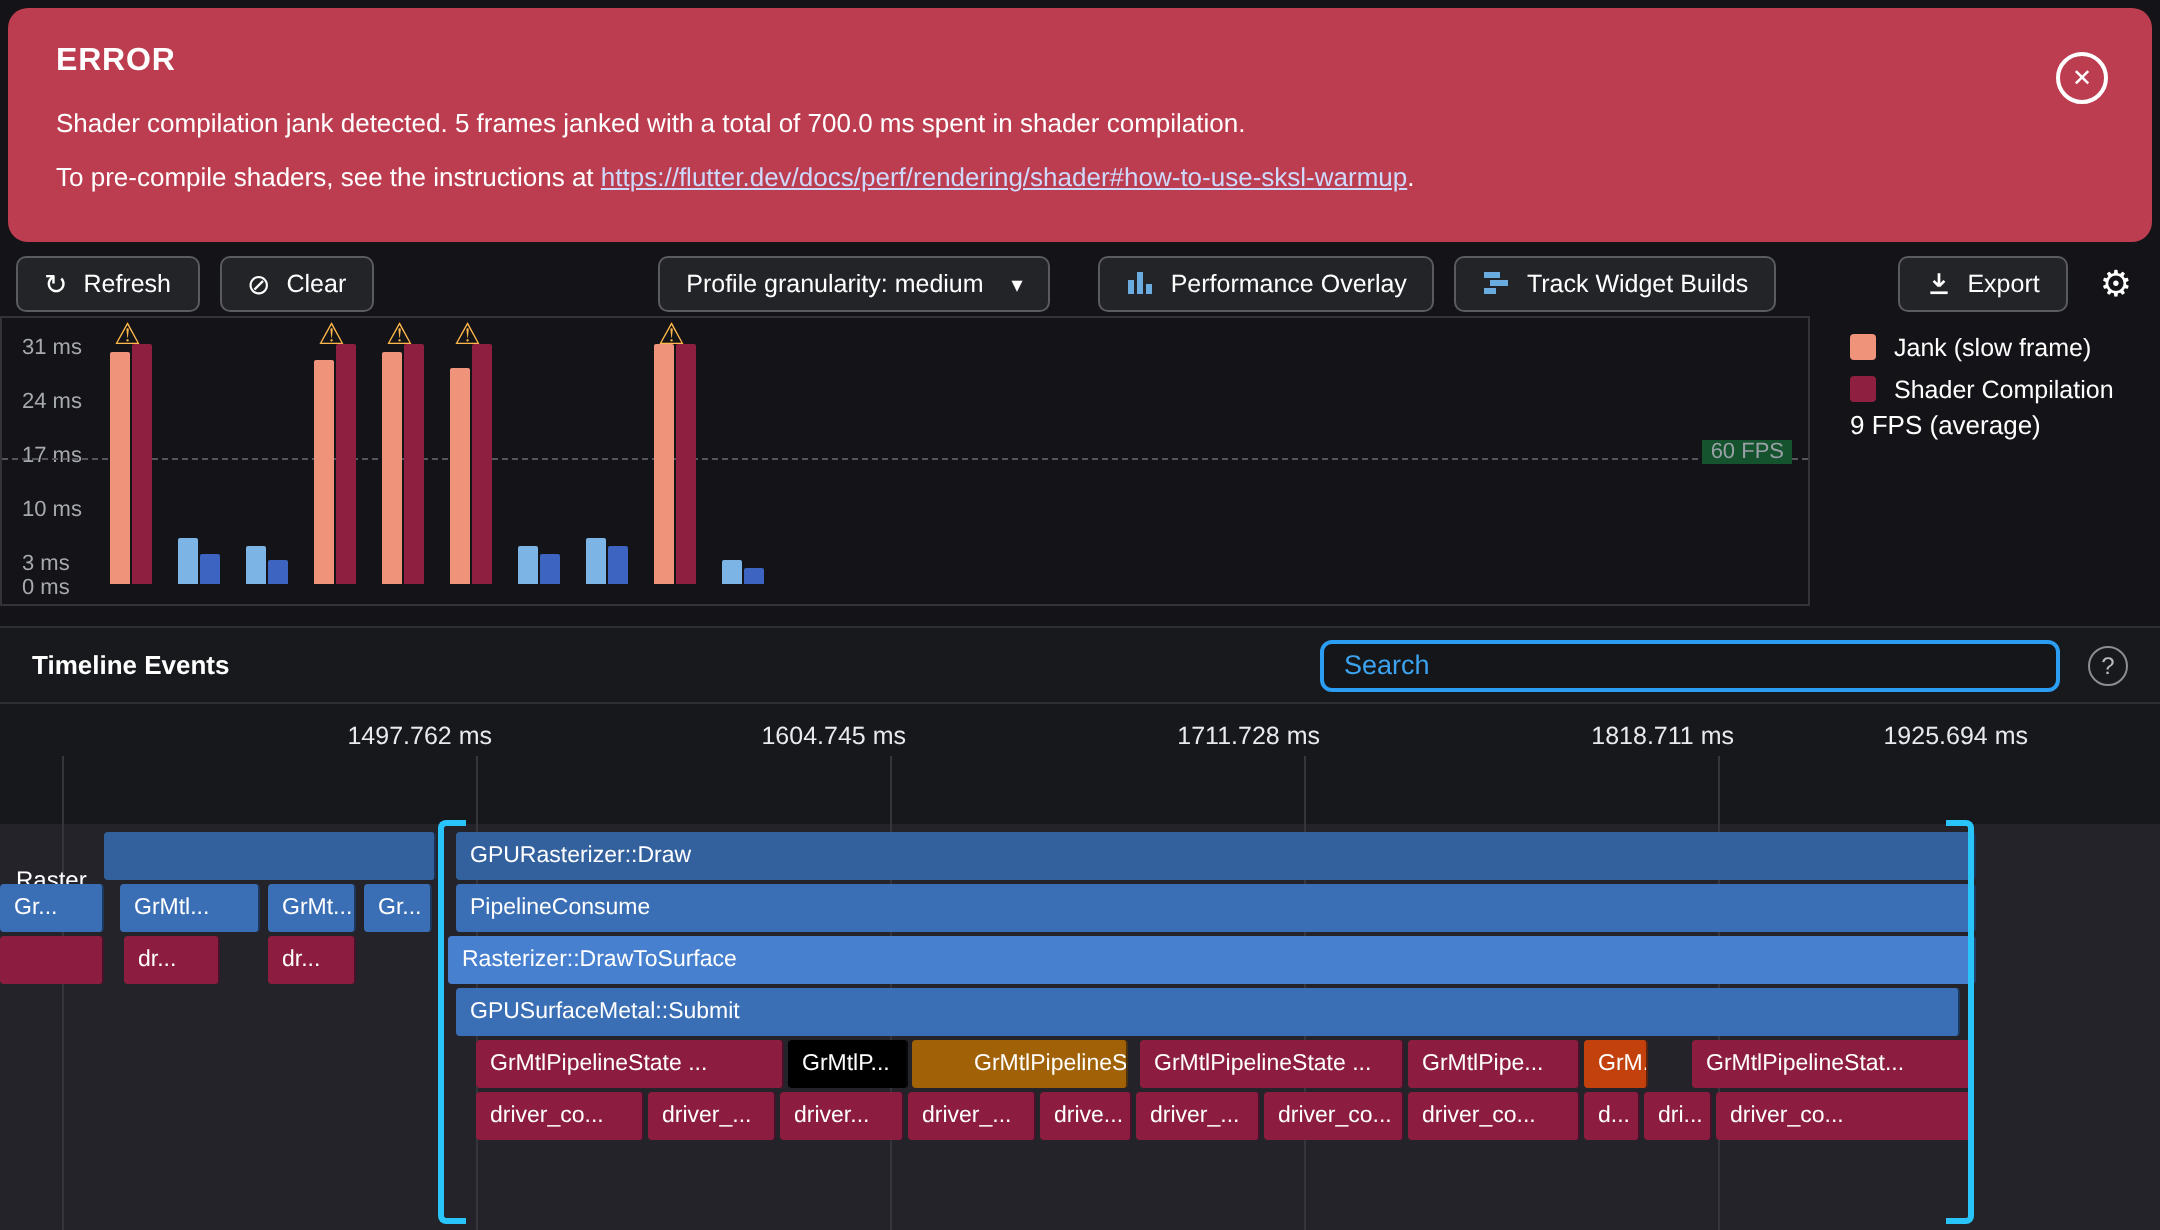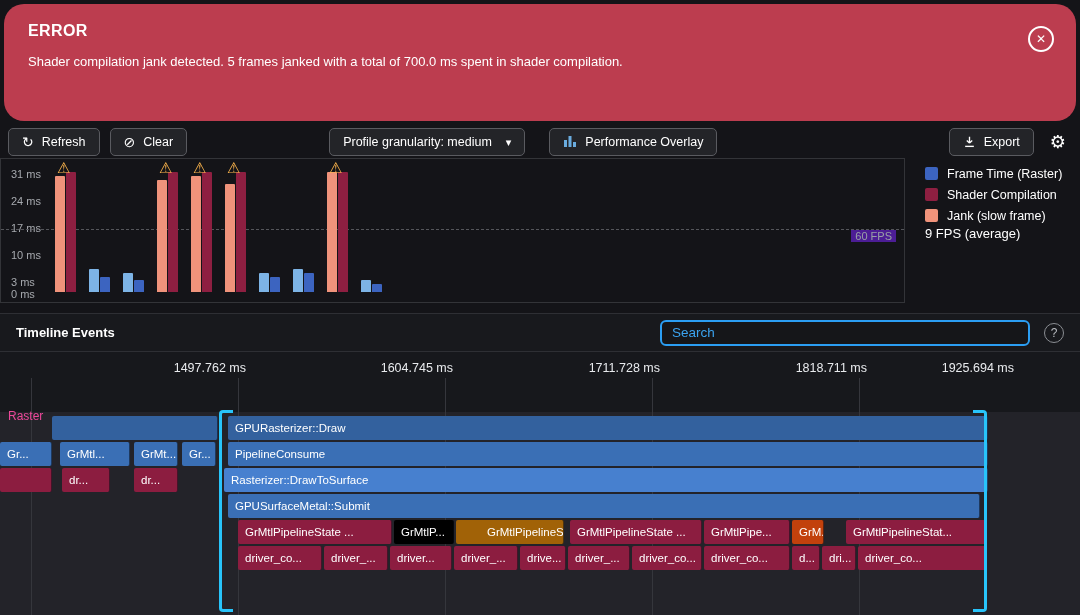--- a/index.html
+++ b/index.html
@@ -3,21 +3,21 @@
 <meta charset="utf-8">
 <style>
   * { box-sizing: border-box; }
   html,body { margin:0; padding:0; }
   body {
     width:1080px; height:615px; position:relative; overflow:hidden;
     background:#141418; color:#fff;
     font-family:"Liberation Sans", sans-serif; font-size:13px;
   }
   
-  .banner { position:relative; margin:4px; height:117px; background:#bc3d4f; border-radius:20px; padding:16px 24px; }
+  .banner { position:relative; margin:4px; height:117px; background:#bc3d4f; border-radius:10px; padding:16px 24px; }
   .banner-title { font-size:16px; font-weight:bold; letter-spacing:.4px; margin:2px 0 14px; }
   .banner-msg { margin:0 0 12px; font-size:13px; }
   .banner-link { color:#cfd9fc; }
   .close-btn { position:absolute; right:22px; top:22px; width:26px; height:26px; border-radius:50%;
     border:2px solid #fff; background:transparent; color:#fff; font-size:12px;
     display:flex; align-items:center; justify-content:center; padding:0; cursor:pointer; }
   
   .toolbar { display:flex; align-items:center; margin:6px 8px 0; height:30px; gap:10px; }
   .btn { display:flex; align-items:center; gap:8px; height:28px; padding:0 13px;
     background:#232428; border:1px solid #5a5b60; border-radius:5px; color:#fff;
@@ -26,21 +26,21 @@
   .caret { font-size:11px; margin-left:6px; }
   .gear-btn { background:none; border:none; color:#fff; font-size:18px; padding:0 6px; cursor:pointer; }
   .ml-granularity { margin-left:132px; }
   .ml-overlay { margin-left:14px; }
   .ml-export { margin-left:auto;justify-content:space-between; }
   
   .frame-section { position:relative; height:156px; }
   .plot { position:absolute; left:0; top:1px; width:905px; height:145px; border:1px solid #333438; }
   .ylab { position:absolute; left:10px; color:#a6a9ae; font-size:11px; line-height:14px; }
   .fps-line { position:absolute; left:0; top:70px; width:100%; border-top:1px dashed #55565b; }
-  .fps-label { position:absolute; right:8px; top:71px; color:#9aa0a6; font-size:11px; background:#4c1d95; padding:0 4px;text-align:center; }
+  .fps-label { position:absolute; right:8px; top:61px; color:#9aa0a6; font-size:11px; background:#14532d; padding:0 4px;text-align:center; }
   .frame-bar { position:absolute; bottom:10px; width:10px; border-radius:1px 1px 0 0; }
   .warn { position:absolute; top:1px; color:#ffb74d; font-size:15px; line-height:1; }
   .legend { position:absolute; left:925px; top:6px; font-size:12.5px; }
   .legend-item { display:flex; align-items:center; gap:9px; height:21px; }
   .swatch { width:13px; height:13px; border-radius:2px; flex:none; }
   .avg { font-size:13px; }
   
   .tl-header { display:flex; align-items:center; height:39px; padding:0 16px; gap:14px;
     background:#18191d; border-top:1px solid #2e2f34; border-bottom:1px solid #2e2f34; }
   .tl-title { font-weight:bold; font-size:13px; }
@@ -49,36 +49,37 @@
   .search::placeholder { color:#3ba3f0; }
   .help { width:20px; height:20px; border-radius:50%; border:1.5px solid #8a8d92; color:#b8bbc0;
     font-size:12px; display:flex; align-items:center; justify-content:center; flex:none; }
   
   .flame { position:relative; height:263px; background:#17181c; overflow:hidden; }
   .rows-bg { position:absolute; left:0; right:0; top:60px; bottom:0; background:#232329; }
   .grid { position:absolute; top:26px; bottom:0; width:1px; background:#35363c; }
   .ts { position:absolute; top:9px; width:150px; text-align:right; font-size:12.5px; color:#e8eaed; }
   .fbar { position:absolute; height:24px; line-height:24px; font-size:11.5px; padding-left:7px;
     white-space:nowrap; overflow:hidden; color:#fff; border-right:1px solid rgba(8,12,22,.55); border-radius:2px; }
-  .raster-label { position:absolute; left:8px; top:52px; height:24px; line-height:24px; font-size:12px; color:#ec4899; }
+  .raster-label { position:absolute; left:8px; top:76px; height:24px; line-height:24px; font-size:12px; color:#ffffff; }
   .sel { position:absolute; top:58px; height:202px; width:14px; }
   .sel-left { left:219px; border-left:3px solid #28c4fa; border-top:3px solid #28c4fa;
     border-bottom:3px solid #28c4fa; border-top-left-radius:4px; border-bottom-left-radius:4px; }
   .sel-right { left:973px; border-right:3px solid #28c4fa; border-top:3px solid #28c4fa;
     border-bottom:3px solid #28c4fa; border-top-right-radius:4px; border-bottom-right-radius:4px; }
 </style>
 </head>
 <body>
 
 <div class="banner">
   <div class="banner-title">ERROR</div>
   <button class="close-btn">
     <span>✕</span>
   </button>
   <p class="banner-msg">Shader compilation jank detected. 5 frames janked with a total of 700.0 ms spent in shader compilation.</p>
+  <p class="banner-msg"><span>To pre-compile shaders, see the instructions at </span><a href="#" class="banner-link">https://flutter.dev/docs/perf/rendering/shader#how-to-use-sksl-warmup</a><span>.</span></p>
 </div>
 
 <div class="toolbar">
   <button class="btn">
     <span class="icon">↻</span>
     <span>Refresh</span>
   </button>
   <button class="btn">
     <span class="icon">⊘</span>
     <span>Clear</span>
@@ -89,20 +90,30 @@
   </button>
   <button class="btn ml-overlay">
     <span class="icon">
       <svg width="14" height="14" viewBox="0 0 14 14">
           <rect x="1" y="6" width="3" height="7" fill="#6aacdf"></rect>
           <rect x="5.5" y="2" width="3" height="11" fill="#6aacdf"></rect>
           <rect x="10" y="8" width="3" height="5" fill="#6aacdf"></rect>
         </svg>
     </span>
     <span>Performance Overlay</span>
+  </button>
+  <button class="btn">
+    <span class="icon">
+      <svg width="14" height="14" viewBox="0 0 14 14">
+          <rect x="1" y="2" width="8" height="3" fill="#6aacdf"></rect>
+          <rect x="4" y="6" width="9" height="3" fill="#6aacdf"></rect>
+          <rect x="1" y="10" width="6" height="3" fill="#6aacdf"></rect>
+        </svg>
+    </span>
+    <span>Track Widget Builds</span>
   </button>
   <button class="btn ml-export">
     <span class="icon">
       <svg width="13" height="13" viewBox="0 0 24 24">
           <path d="M12 3v12m0 0l-5-5m5 5l5-5" stroke="#fff" stroke-width="2.5" fill="none"></path>
           <path d="M4 21h16" stroke="#fff" stroke-width="2.5"></path>
         </svg>
     </span>
     <span>Export</span>
   </button>
@@ -148,30 +159,26 @@
         <div class="warn" style="left: 56px;">⚠</div>
         <div class="warn" style="left: 158px;">⚠</div>
         <div class="warn" style="left: 192px;">⚠</div>
         <div class="warn" style="left: 226px;">⚠</div>
         <div class="warn" style="left: 328px;">⚠</div>
       </div>
     <span class="fps-label">60 FPS</span>
   </div>
   <div class="legend" id="legend">
       <div class="legend-item">
-        <div class="swatch" style="background: rgb(60, 100, 192);"></div>
-        <div>Frame Time (Raster)</div>
+        <div class="swatch" style="background: rgb(240, 147, 123);"></div>
+        <div>Jank (slow frame)</div>
       </div>
       <div class="legend-item">
         <div class="swatch" style="background: rgb(142, 31, 65);"></div>
         <div>Shader Compilation</div>
-      </div>
-      <div class="legend-item">
-        <div class="swatch" style="background: rgb(240, 147, 123);"></div>
-        <div>Jank (slow frame)</div>
       </div>
       <div class="avg">9 FPS (average)</div>
     </div>
 </div>
 
 <div class="tl-header">
   <span class="tl-title">Timeline Events</span>
   <input class="search" value="" placeholder="Search" style="">
   <span class="help">?</span>
 </div>

